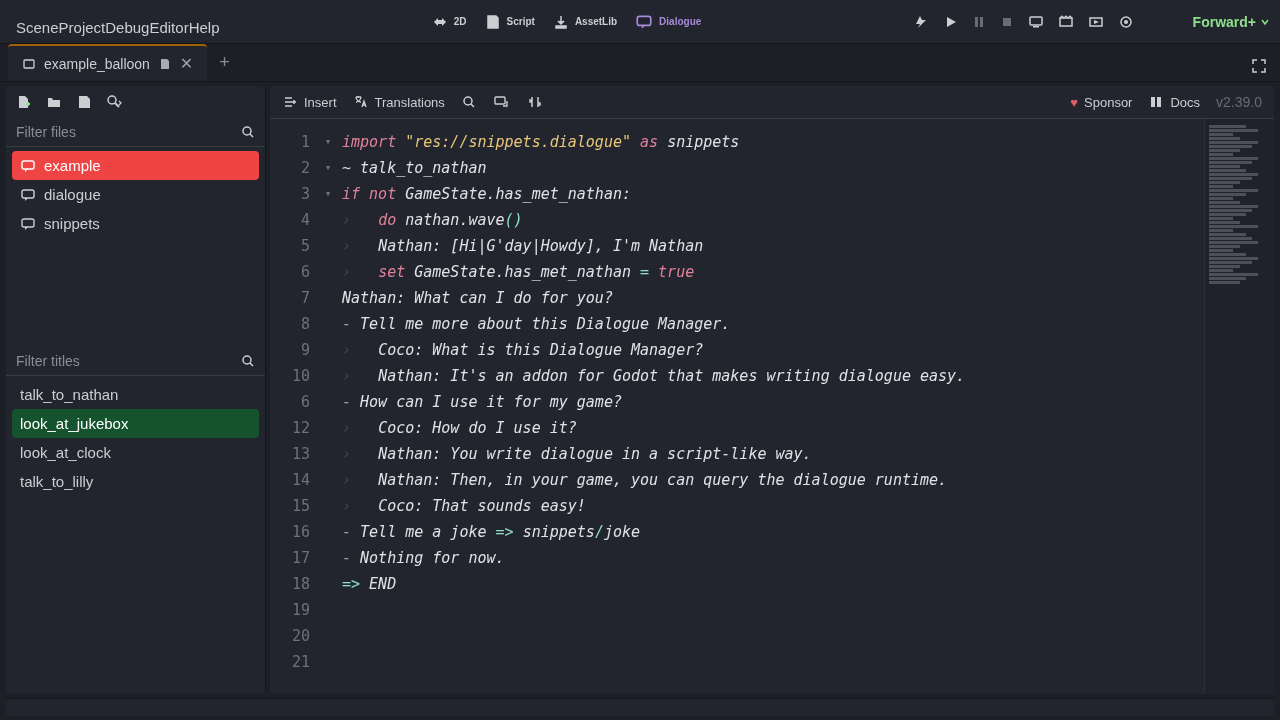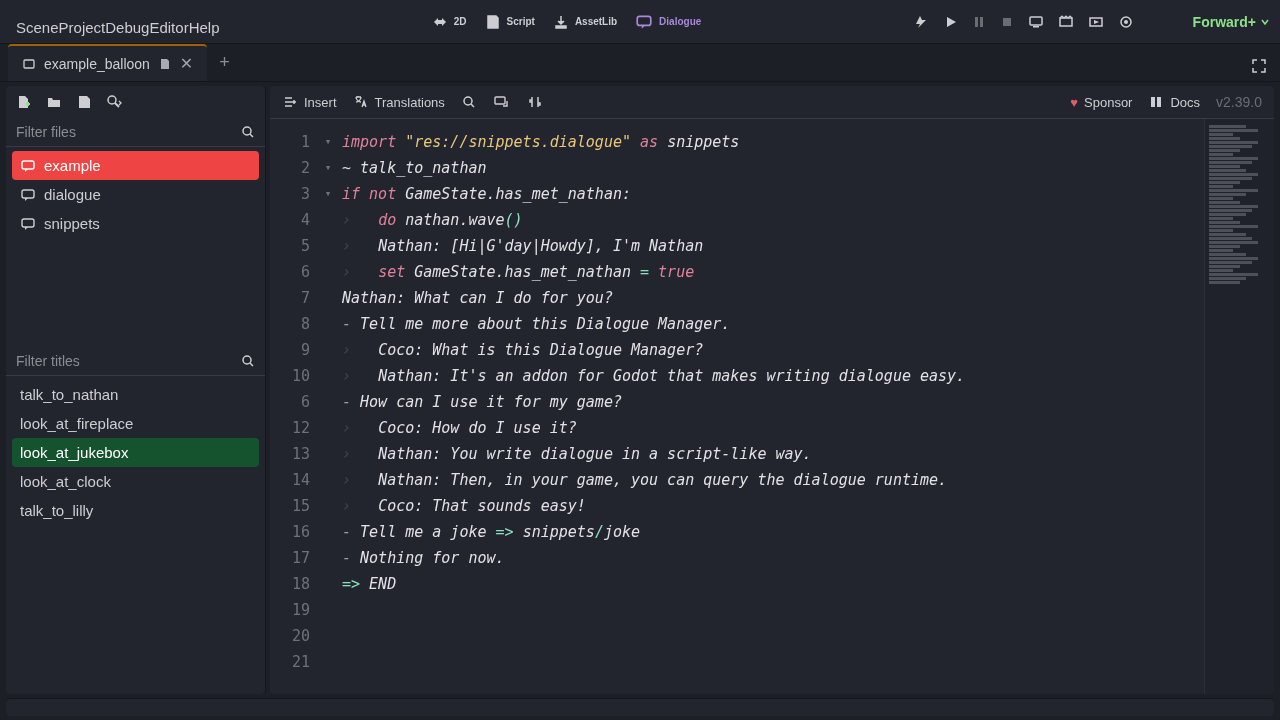--- a/index.html
+++ b/index.html
@@ -378,21 +378,20 @@
       <input class="filter-input" placeholder="Filter titles" style="">
       <span class="icon-btn">
           <svg width="14" height="14" viewBox="0 0 14 14">
             <circle cx="6" cy="6" r="4" fill="none" stroke="#cdced2" stroke-width="1.5"></circle>
             <path d="M9 9 L12 12" stroke="#cdced2" stroke-width="1.5"></path>
           </svg>
         </span>
     </div>
     <div class="title-list" id="title-list">
         <div class="title-item">talk_to_nathan</div>
-        <div class="title-item">look_at_fireplace</div>
         <div class="title-item selected">look_at_jukebox</div>
         <div class="title-item">look_at_clock</div>
         <div class="title-item">talk_to_lilly</div>
       </div>
   </div>
 
   <div class="editor-area">
     <div class="editor-toolbar">
       <span class="tb-btn">
         <svg width="16" height="16" viewBox="0 0 16 16">

